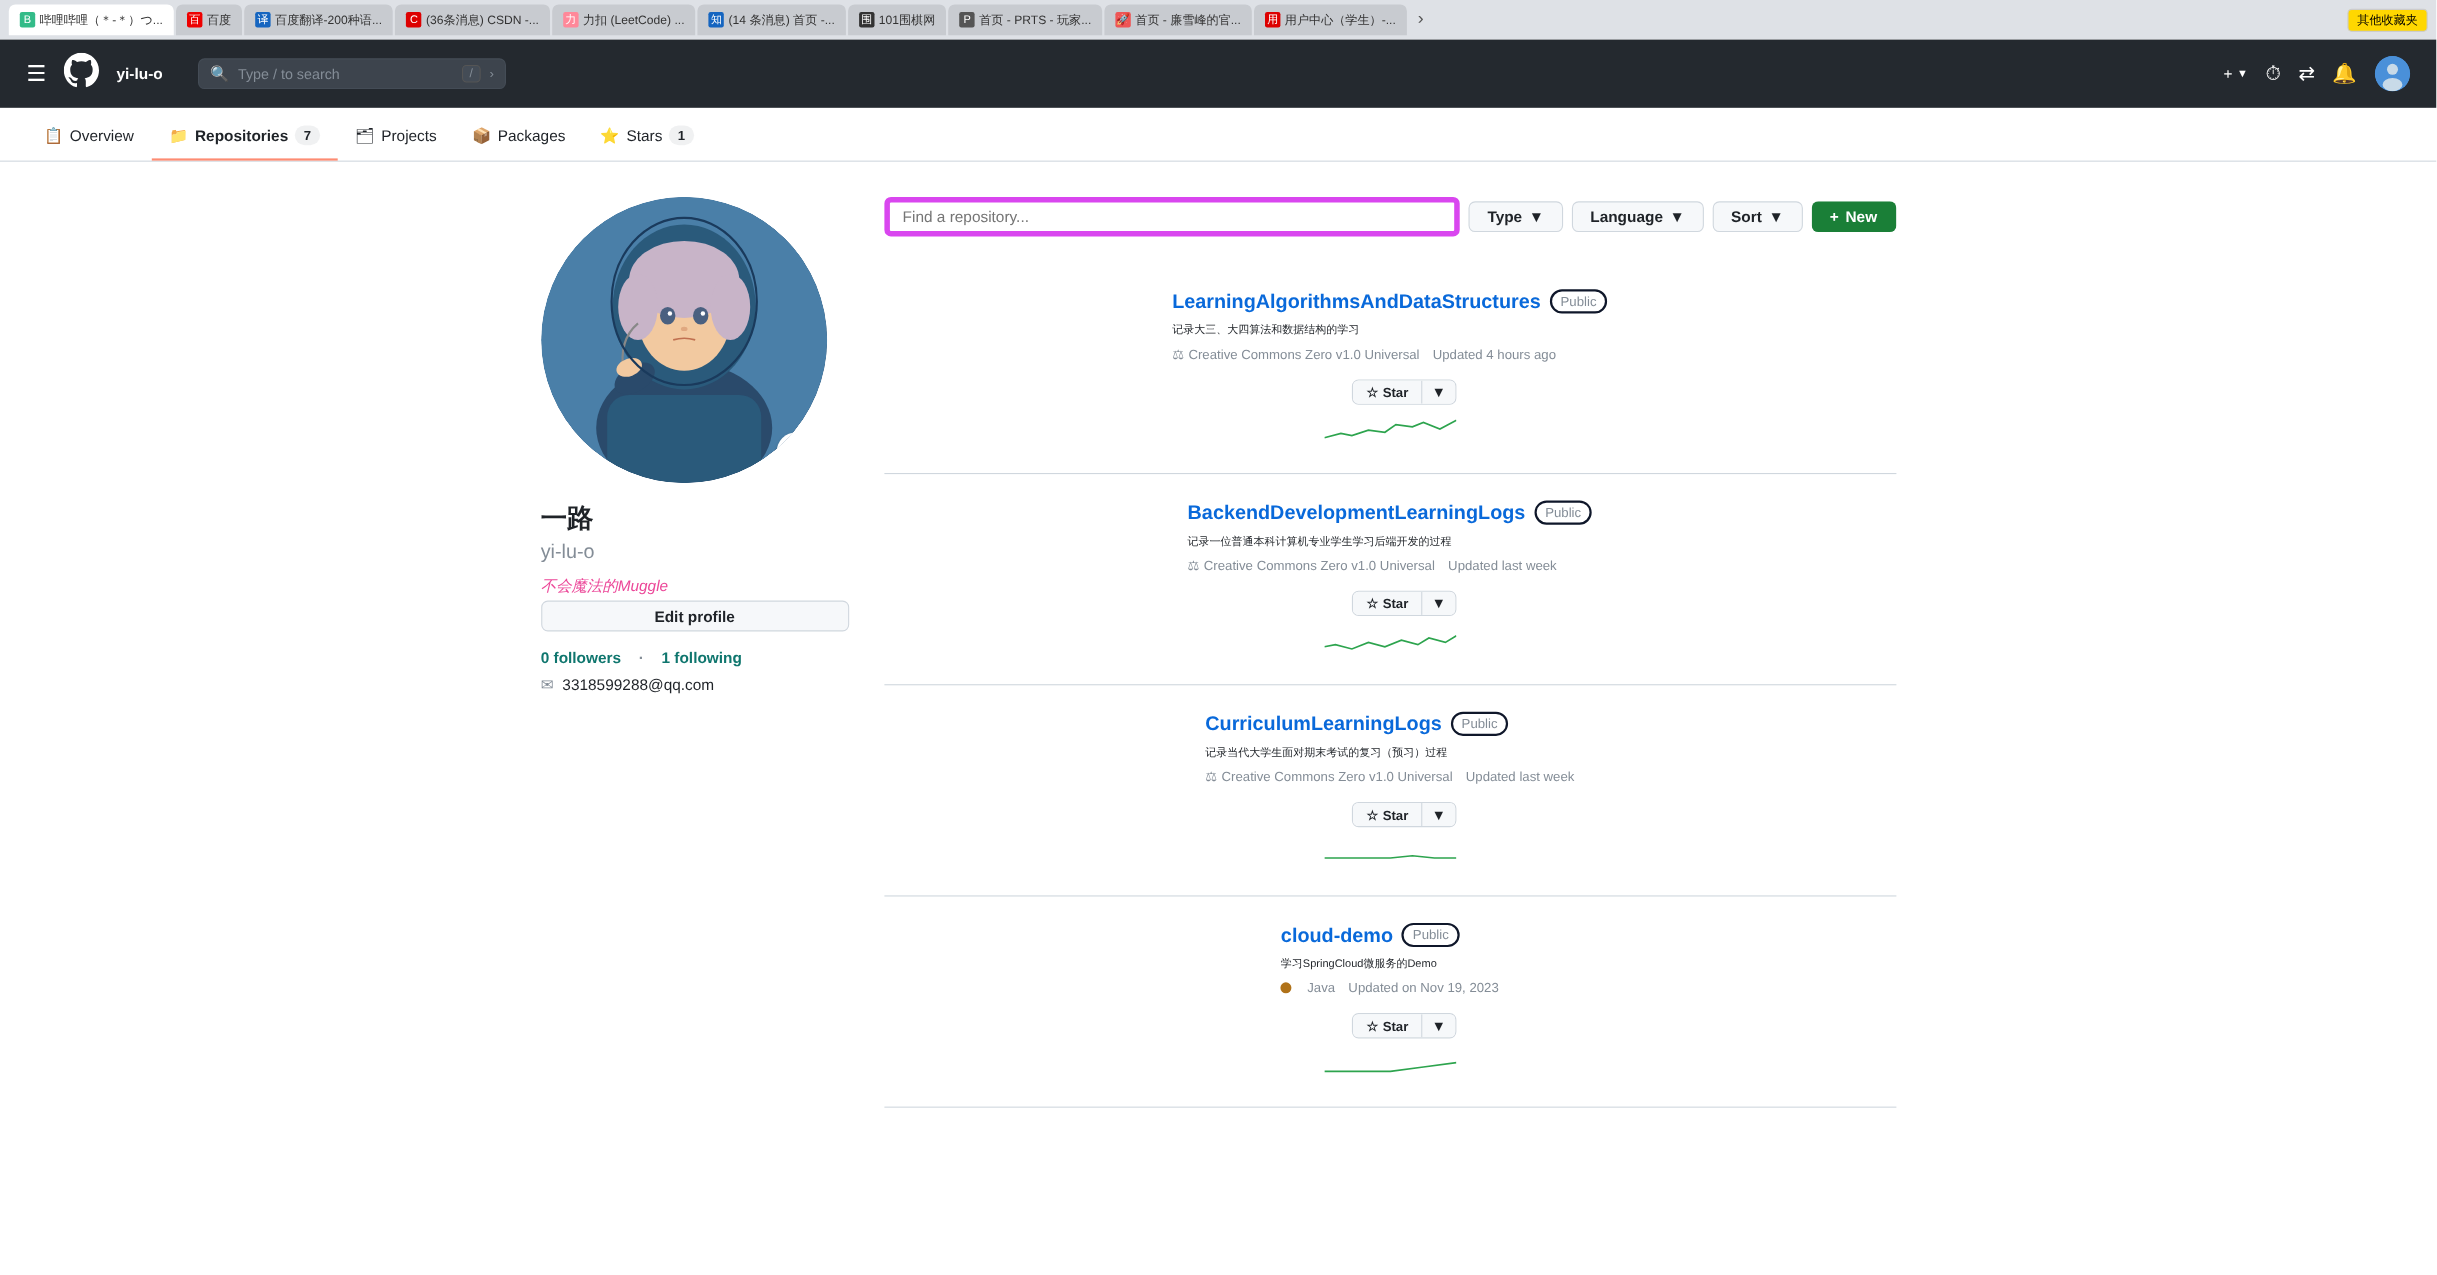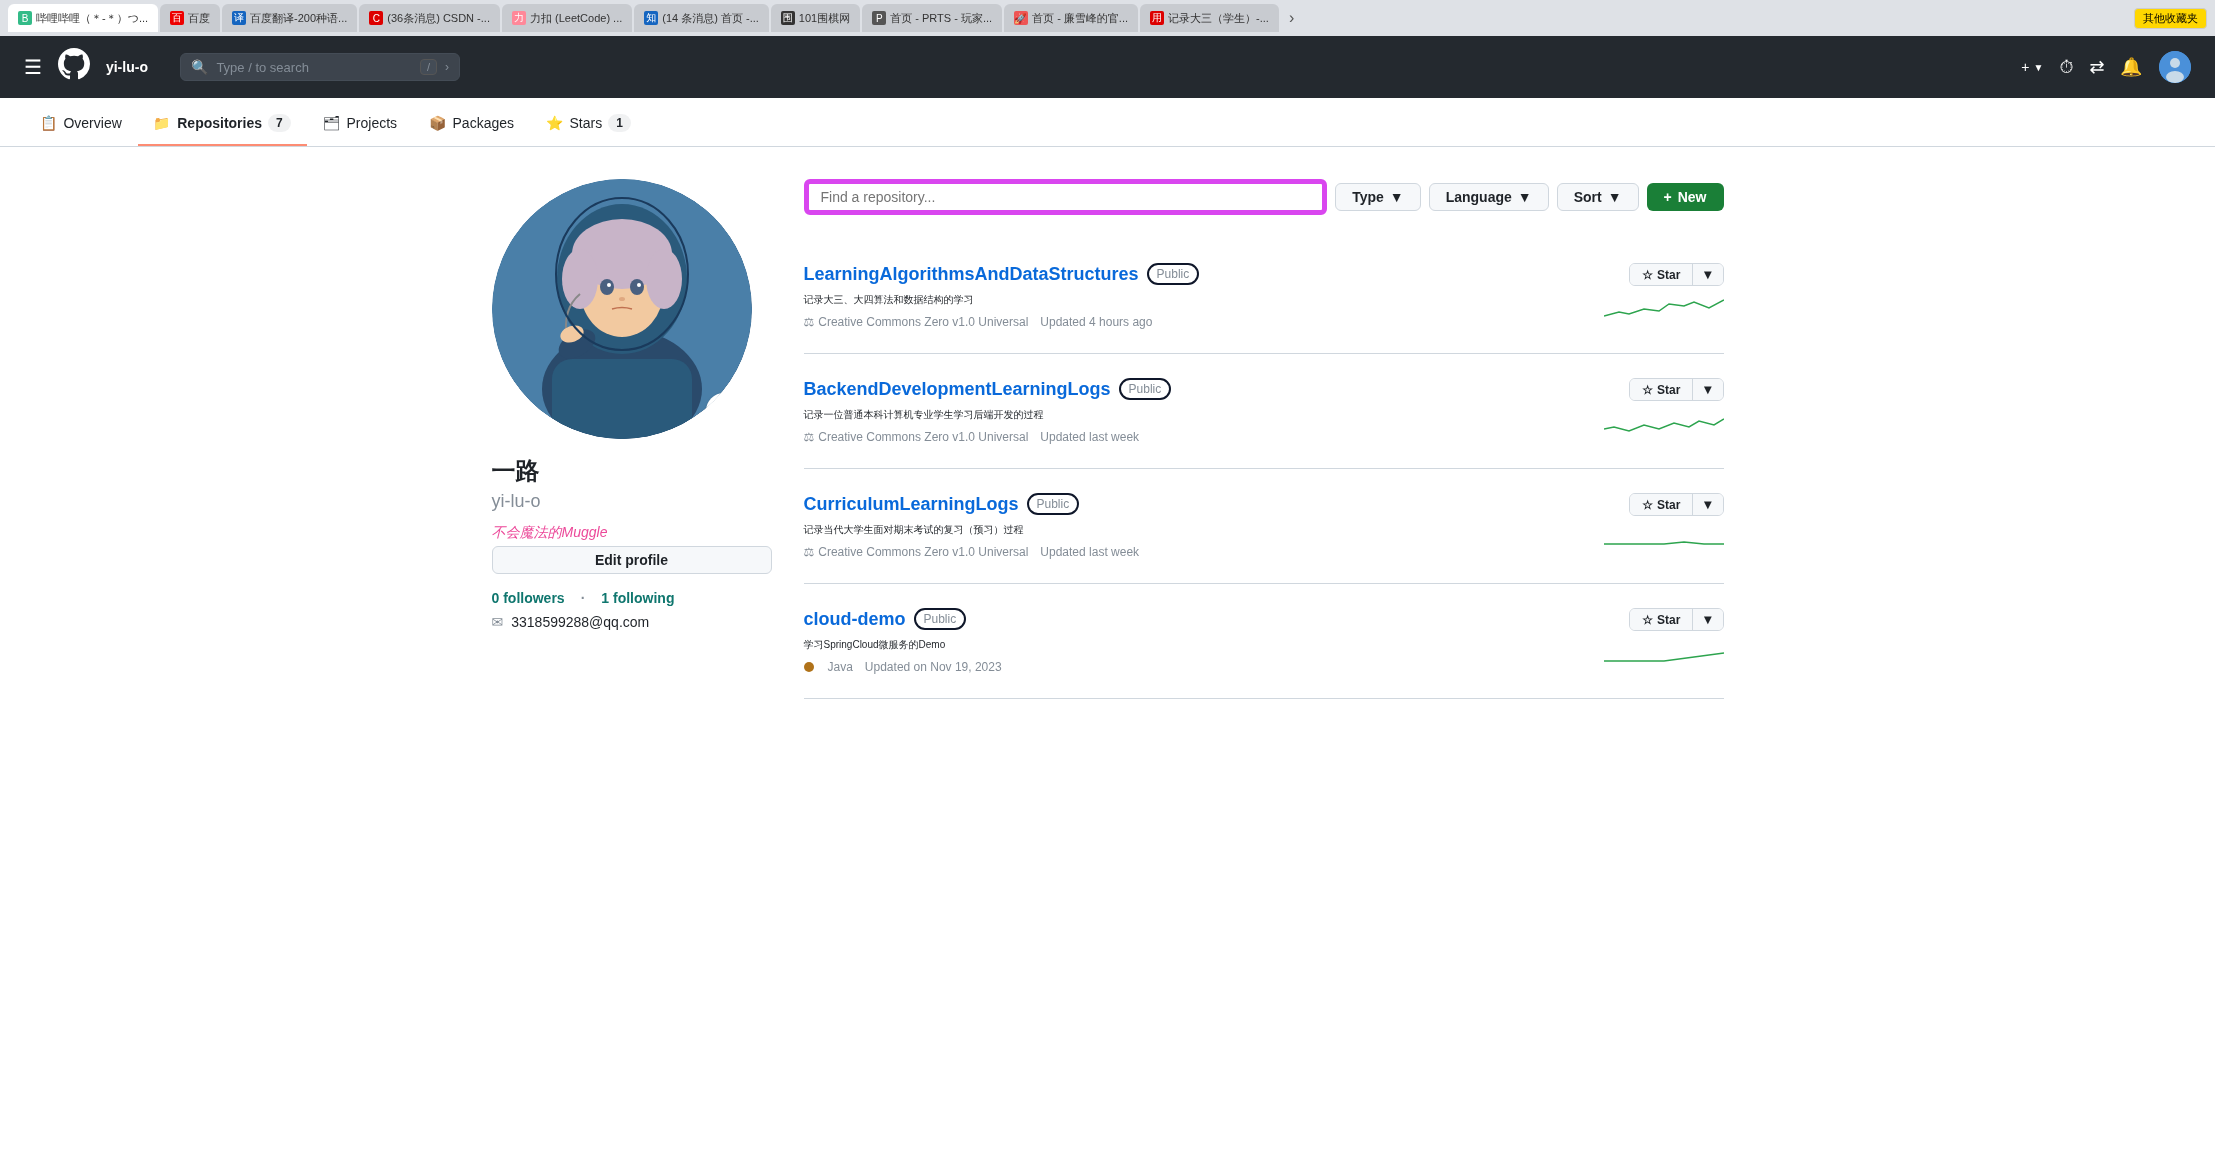--- a/index.html
+++ b/index.html
@@ -225,22 +225,23 @@
       white-space: nowrap;
     }
 
     
     .repo-list { display: flex; flex-direction: column; }
     .repo-item {
       padding: 24px 0;
       border-bottom: 1px solid #d0d7de;
       display: flex;
       justify-content: space-between;
-      align-items: flex-start;
+      align-items: center;
       gap: 16px;
+      flex-direction: column;
     }
     .repo-info { flex: 1; }
     .repo-name-row { display: flex; align-items: center; gap: 8px; margin-bottom: 8px; }
     .repo-name {
       font-size: 18px;
       font-weight: 600;
       color: #0969da;
       cursor: pointer;
       text-decoration: none;
     }
@@ -327,21 +328,21 @@
   <div class="browser-tab">
     <span class="tab-favicon" style="background:#555; color:#fff;">P</span>
     <span>首页 - PRTS - 玩家...</span>
   </div>
   <div class="browser-tab">
     <span class="tab-favicon" style="background:#e55; color:#fff;">🚀</span>
     <span>首页 - 廉雪峰的官...</span>
   </div>
   <div class="browser-tab">
     <span class="tab-favicon" style="background:#d00; color:#fff;">用</span>
-    <span>记录大三（学生）-...</span>
+    <span>用户中心（学生）-...</span>
   </div>
   <button class="more-tabs">›</button>
   <button class="bookmarks-btn">其他收藏夹</button>
 </div>
 
 <nav class="gh-navbar">
   <button class="gh-hamburger">
     <span>☰</span>
   </button>
   <div class="gh-logo">

